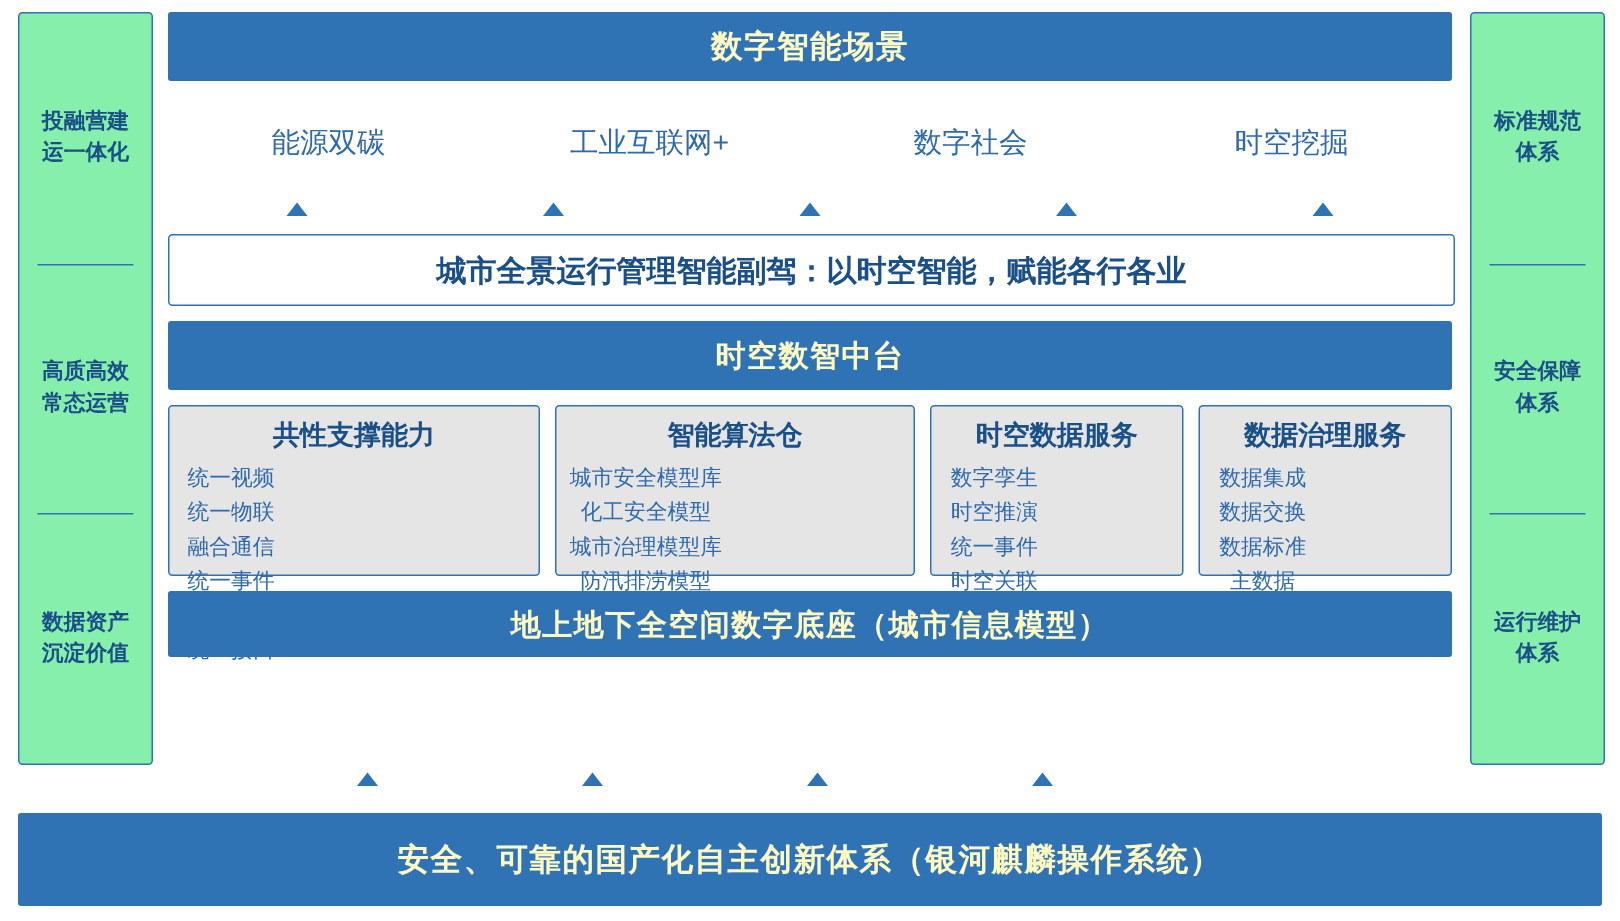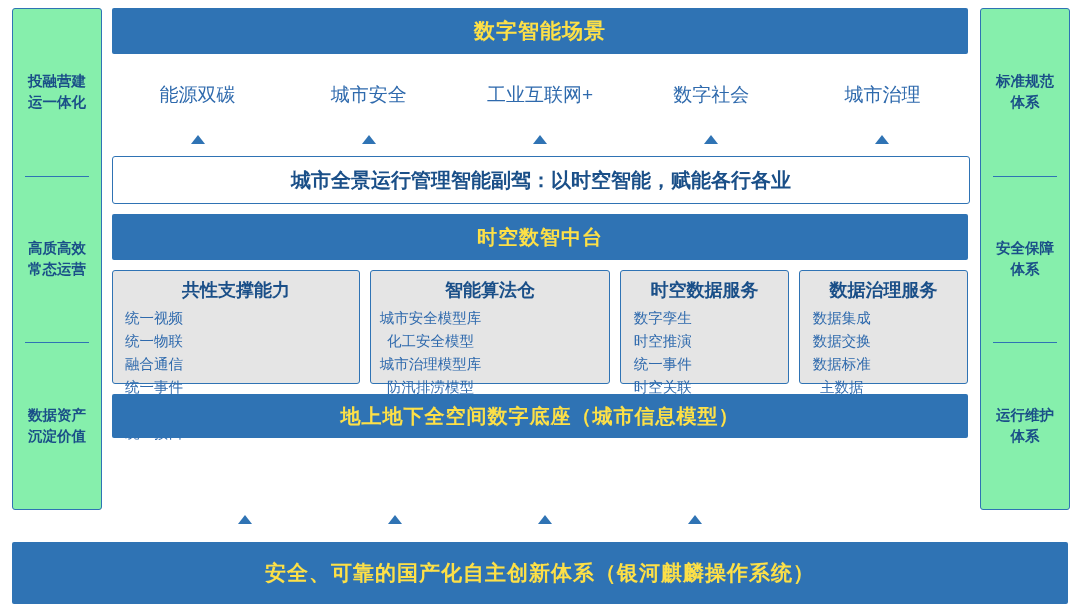--- a/index.html
+++ b/index.html
@@ -17,21 +17,21 @@
   }
   .stage {
     position: absolute;
     left: 0; top: 0;
     width: 1080px; height: 614px;
   }
 
   
   .blue-bar {
     background: #2f73b4;
-    color: #fde047;
+    color: #fef9c3;
     display: flex;
     align-items: center;
     justify-content: center;
     font-weight: bold;
     border-radius: 2px;
     letter-spacing: 1px;
   }
   .outline-box {
     background: #ffffff;
     border: 1.4px solid #2f73b4;
@@ -245,24 +245,23 @@
         <span>运行维护<br>体系</span>
       </div>
   </div>
 
   <div class="blue-bar" id="scene-title">
     <span>数字智能场景</span>
   </div>
 
   <div id="scene-row">
     <div class="scene-item"><span>能源双碳</span></div>
-    <div class="scene-item"><span>城市安全</span></div>
     <div class="scene-item"><span>工业互联网+</span></div>
     <div class="scene-item"><span>数字社会</span></div>
-    <div class="scene-item"><span>城市治理</span></div>
+    <div class="scene-item"><span>时空挖掘</span></div>
   </div>
 
   <div class="arrow-row" id="scene-arrows">
     <div class="arrow-up">
         <i></i>
       </div>
     <div class="arrow-up">
         <i></i>
       </div>
     <div class="arrow-up">

